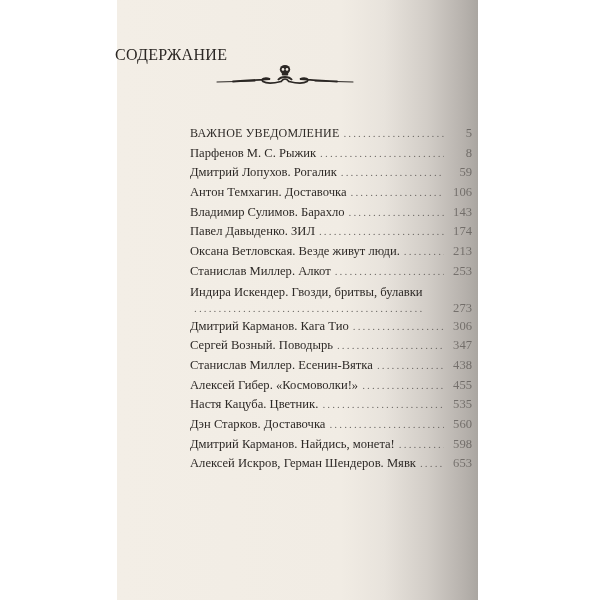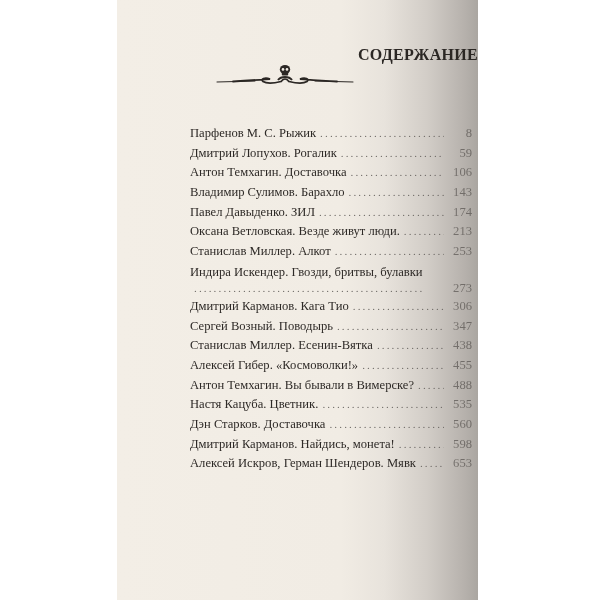--- a/index.html
+++ b/index.html
@@ -7,21 +7,21 @@
       width:600px; height:600px; position:relative; overflow:hidden;
       background:#ffffff;
       font-family:"Liberation Serif","DejaVu Serif",serif;
     }
     .page {
       position:absolute; left:117px; top:0; width:361px; height:600px;
       background: linear-gradient(to right, #f3eee6 0%, #f1ece4 62%, #e8e3dc 74%, #d2cdc7 86%, #b7b2ad 96%, #aaa6a1 100%);
     }
     .title {
       position:absolute; left:0; top:46px; width:100%;
-      text-align:right; font-weight:bold; font-size:16px; letter-spacing:0.3px;
+      text-align:left; font-weight:normal; font-size:16px; letter-spacing:0.3px;
       color:#2b2724;
     }
     .title span { margin-left:-2px; }
     .ornament { position:absolute; left:98px; top:62px; width:140px; height:28px; }
     .toc { position:absolute; left:73px; top:124px; width:282px; }
     .row {
       position:relative; height:19.7px; line-height:19.7px;
       font-size:12.6px; color:#2e2a27; white-space:nowrap;
     }
     .row.tall { height:35px; line-height:16.5px; padding-top:2px; box-sizing:border-box; }
@@ -56,20 +56,27 @@
     <path d="M66 20 C68 16, 72 16, 74 20" stroke="#2b2724" stroke-width="1.5" fill="none"></path>
 
     <path d="M18 19.5 C35 18.5, 48 17.5, 55 17 C50 15, 45 17, 48 19.5 C52 22, 60 21, 66 19.5" stroke="#2b2724" stroke-width="1.8" fill="none" stroke-linecap="round"></path>
     <path d="M2 20 L40 19" stroke="#2b2724" stroke-width="1" fill="none" stroke-linecap="round"></path>
 
     <path d="M122 19.5 C105 18.5, 92 17.5, 85 17 C90 15, 95 17, 92 19.5 C88 22, 80 21, 74 19.5" stroke="#2b2724" stroke-width="1.8" fill="none" stroke-linecap="round"></path>
     <path d="M138 20 L100 19" stroke="#2b2724" stroke-width="1" fill="none" stroke-linecap="round"></path>
   </svg>
 
   <div class="toc">
+    <div class="row">
+      <div class="dots-line">
+          <span class="caps">ВАЖНОЕ УВЕДОМЛЕНИЕ</span>
+          <span class="dots"></span>
+          <span class="pg">5</span>
+        </div>
+    </div>
     <div class="row">
       <div class="dots-line">
           <span><span class="author">Парфенов М. С.</span> <span>Рыжик</span></span>
           <span class="dots"></span>
           <span class="pg">8</span>
         </div>
     </div>
     <div class="row">
       <div class="dots-line">
           <span><span class="author">Дмитрий Лопухов.</span> <span>Рогалик</span></span>
@@ -142,27 +149,20 @@
     </div>
     <div class="row">
       <div class="dots-line">
           <span><span class="author">Алексей Гибер.</span> <span>«Космоволки!»</span></span>
           <span class="dots"></span>
           <span class="pg">455</span>
         </div>
     </div>
     <div class="row">
       <div class="dots-line">
-          <span><span class="author">Антон Темхагин.</span> <span>Вы бывали в Вимерске?</span></span>
-          <span class="dots"></span>
-          <span class="pg">488</span>
-        </div>
-    </div>
-    <div class="row">
-      <div class="dots-line">
           <span><span class="author">Настя Кацуба.</span> <span>Цветник.</span></span>
           <span class="dots"></span>
           <span class="pg">535</span>
         </div>
     </div>
     <div class="row">
       <div class="dots-line">
           <span><span class="author">Дэн Старков.</span> <span>Доставочка</span></span>
           <span class="dots"></span>
           <span class="pg">560</span>

